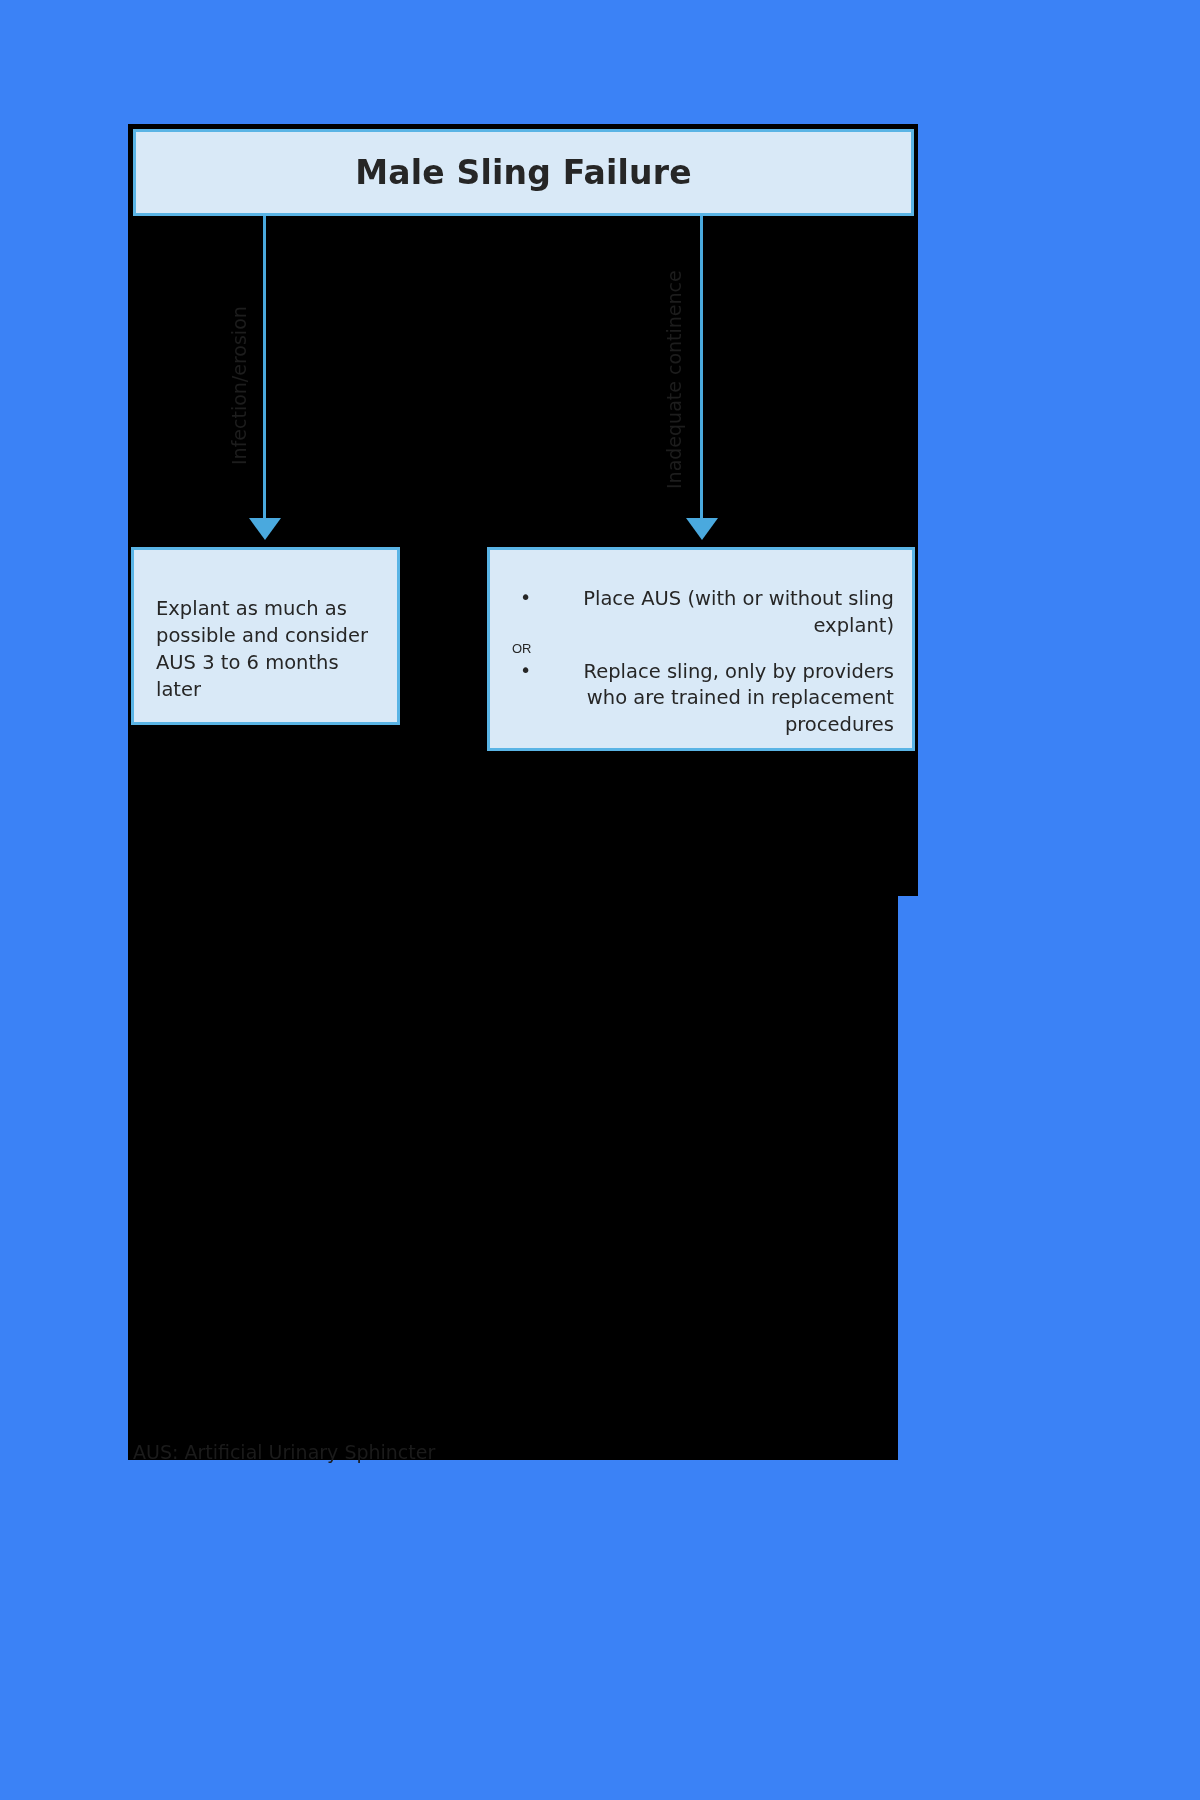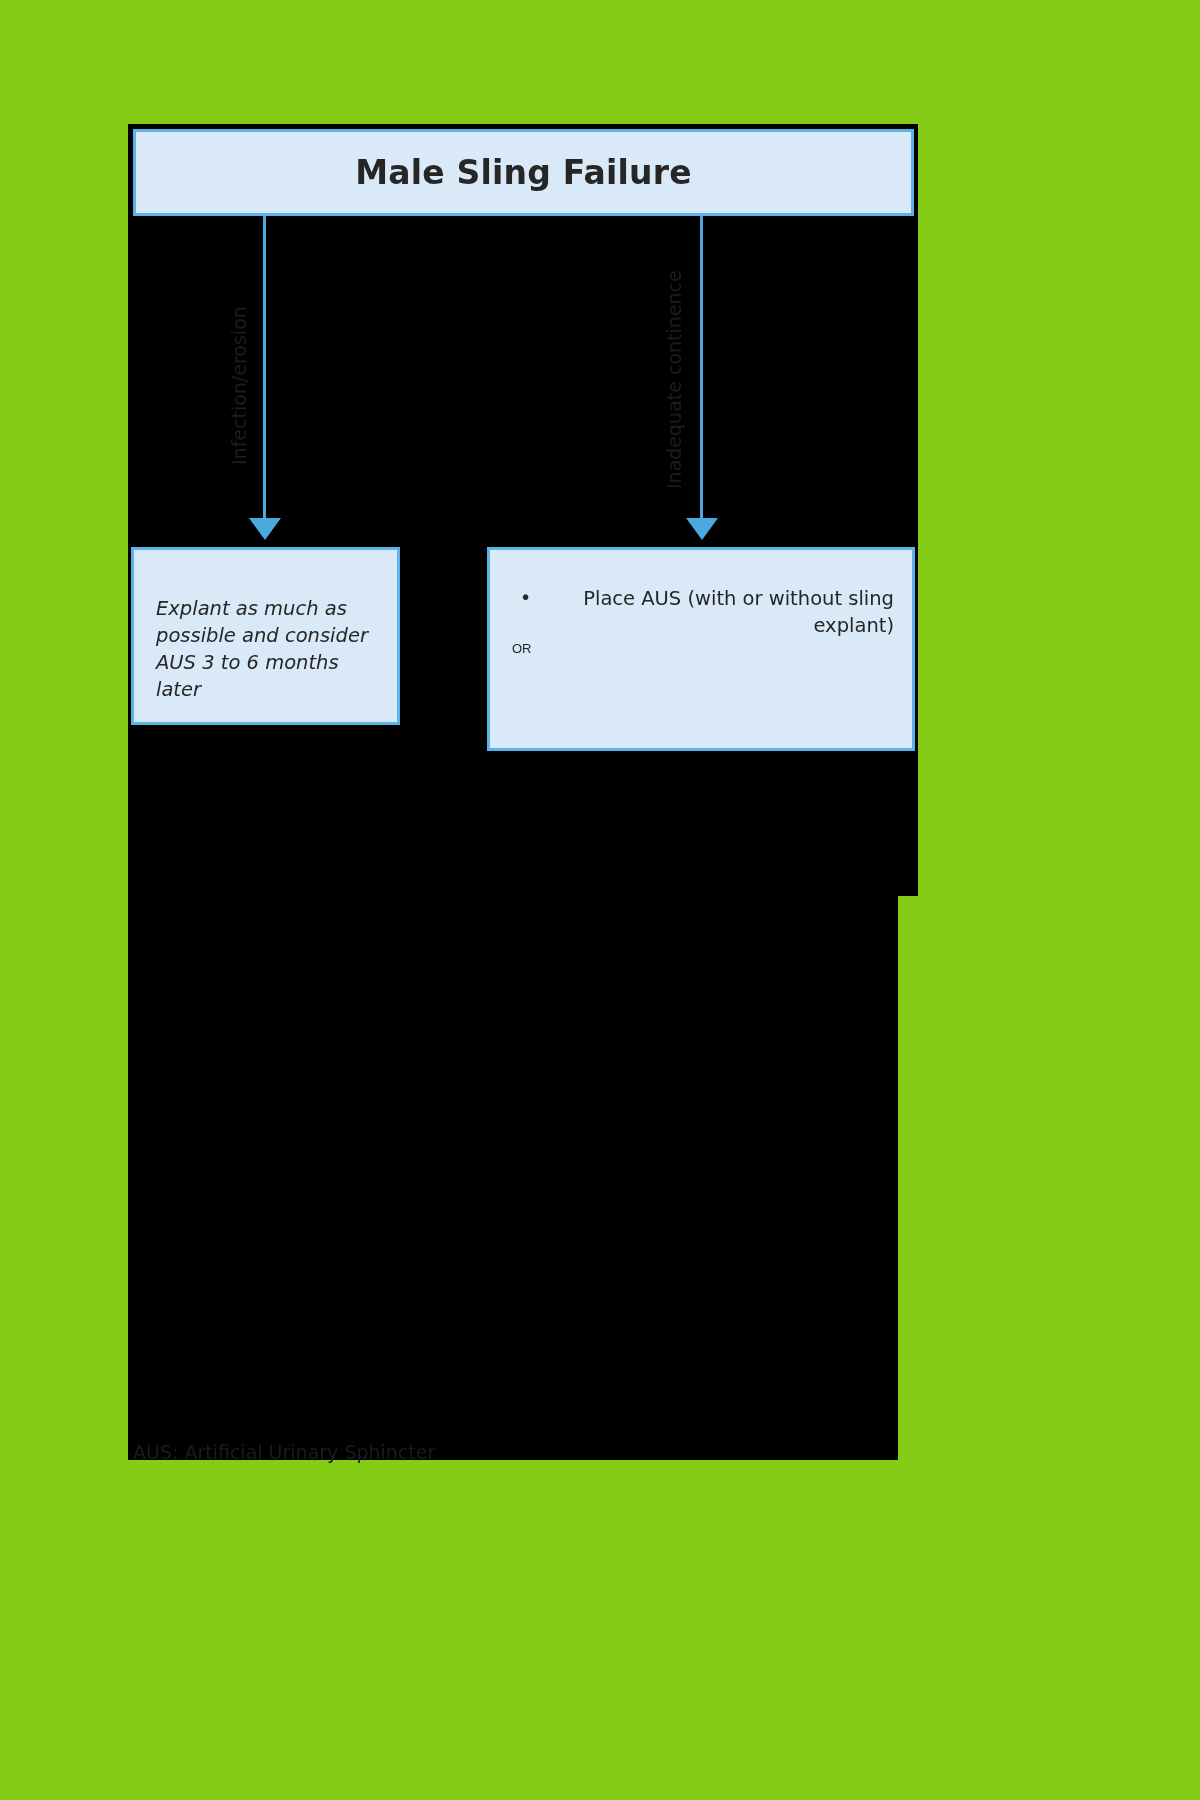--- a/index.html
+++ b/index.html
@@ -8,21 +8,21 @@
     width: 1200px;
     height: 1800px;
     background: #ffffff;
     font-family: "DejaVu Sans", sans-serif;
   }
 
   #page {
     position: relative;
     width: 1200px;
     height: 1800px;
-    background: #84cc16;
+    background: #3b82f6;
     overflow: hidden;
     padding-left: 28px;
   }
 
   
   .canvas-upper {
     position: absolute;
     left: 128px;
     top: 124px;
     width: 790px;
@@ -107,21 +107,20 @@
     top: 547px;
     width: 269px;
     height: 178px;
     padding: 46px 20px 0 22px;
   }
   #outcome-left .body {
     font-family: "DejaVu Sans", sans-serif;
     font-size: 19.5px;
     line-height: 1.38;
     color: #262626;
-    font-style: italic;
   }
 
   #outcome-right {
     left: 487px;
     top: 547px;
     width: 428px;
     height: 204px;
     padding: 36px 18px 0 22px;
   }
   #outcome-right ul {
@@ -189,17 +188,20 @@
 
   <div class="outcome-box" id="outcome-left">
     <div class="body">Explant as much as possible and consider AUS 3 to 6 months later</div>
   </div>
 
   <div class="outcome-box" id="outcome-right">
     <ul>
       <li>Place AUS (with or without sling explant)</li>
     </ul>
     <div class="or-sep">OR</div>
+    <ul>
+      <li>Replace sling, only by providers who are trained in replacement procedures</li>
+    </ul>
   </div>
 
   <div class="footnote">AUS: Artificial Urinary Sphincter</div>
 
 </div>
 
 </body></html>

